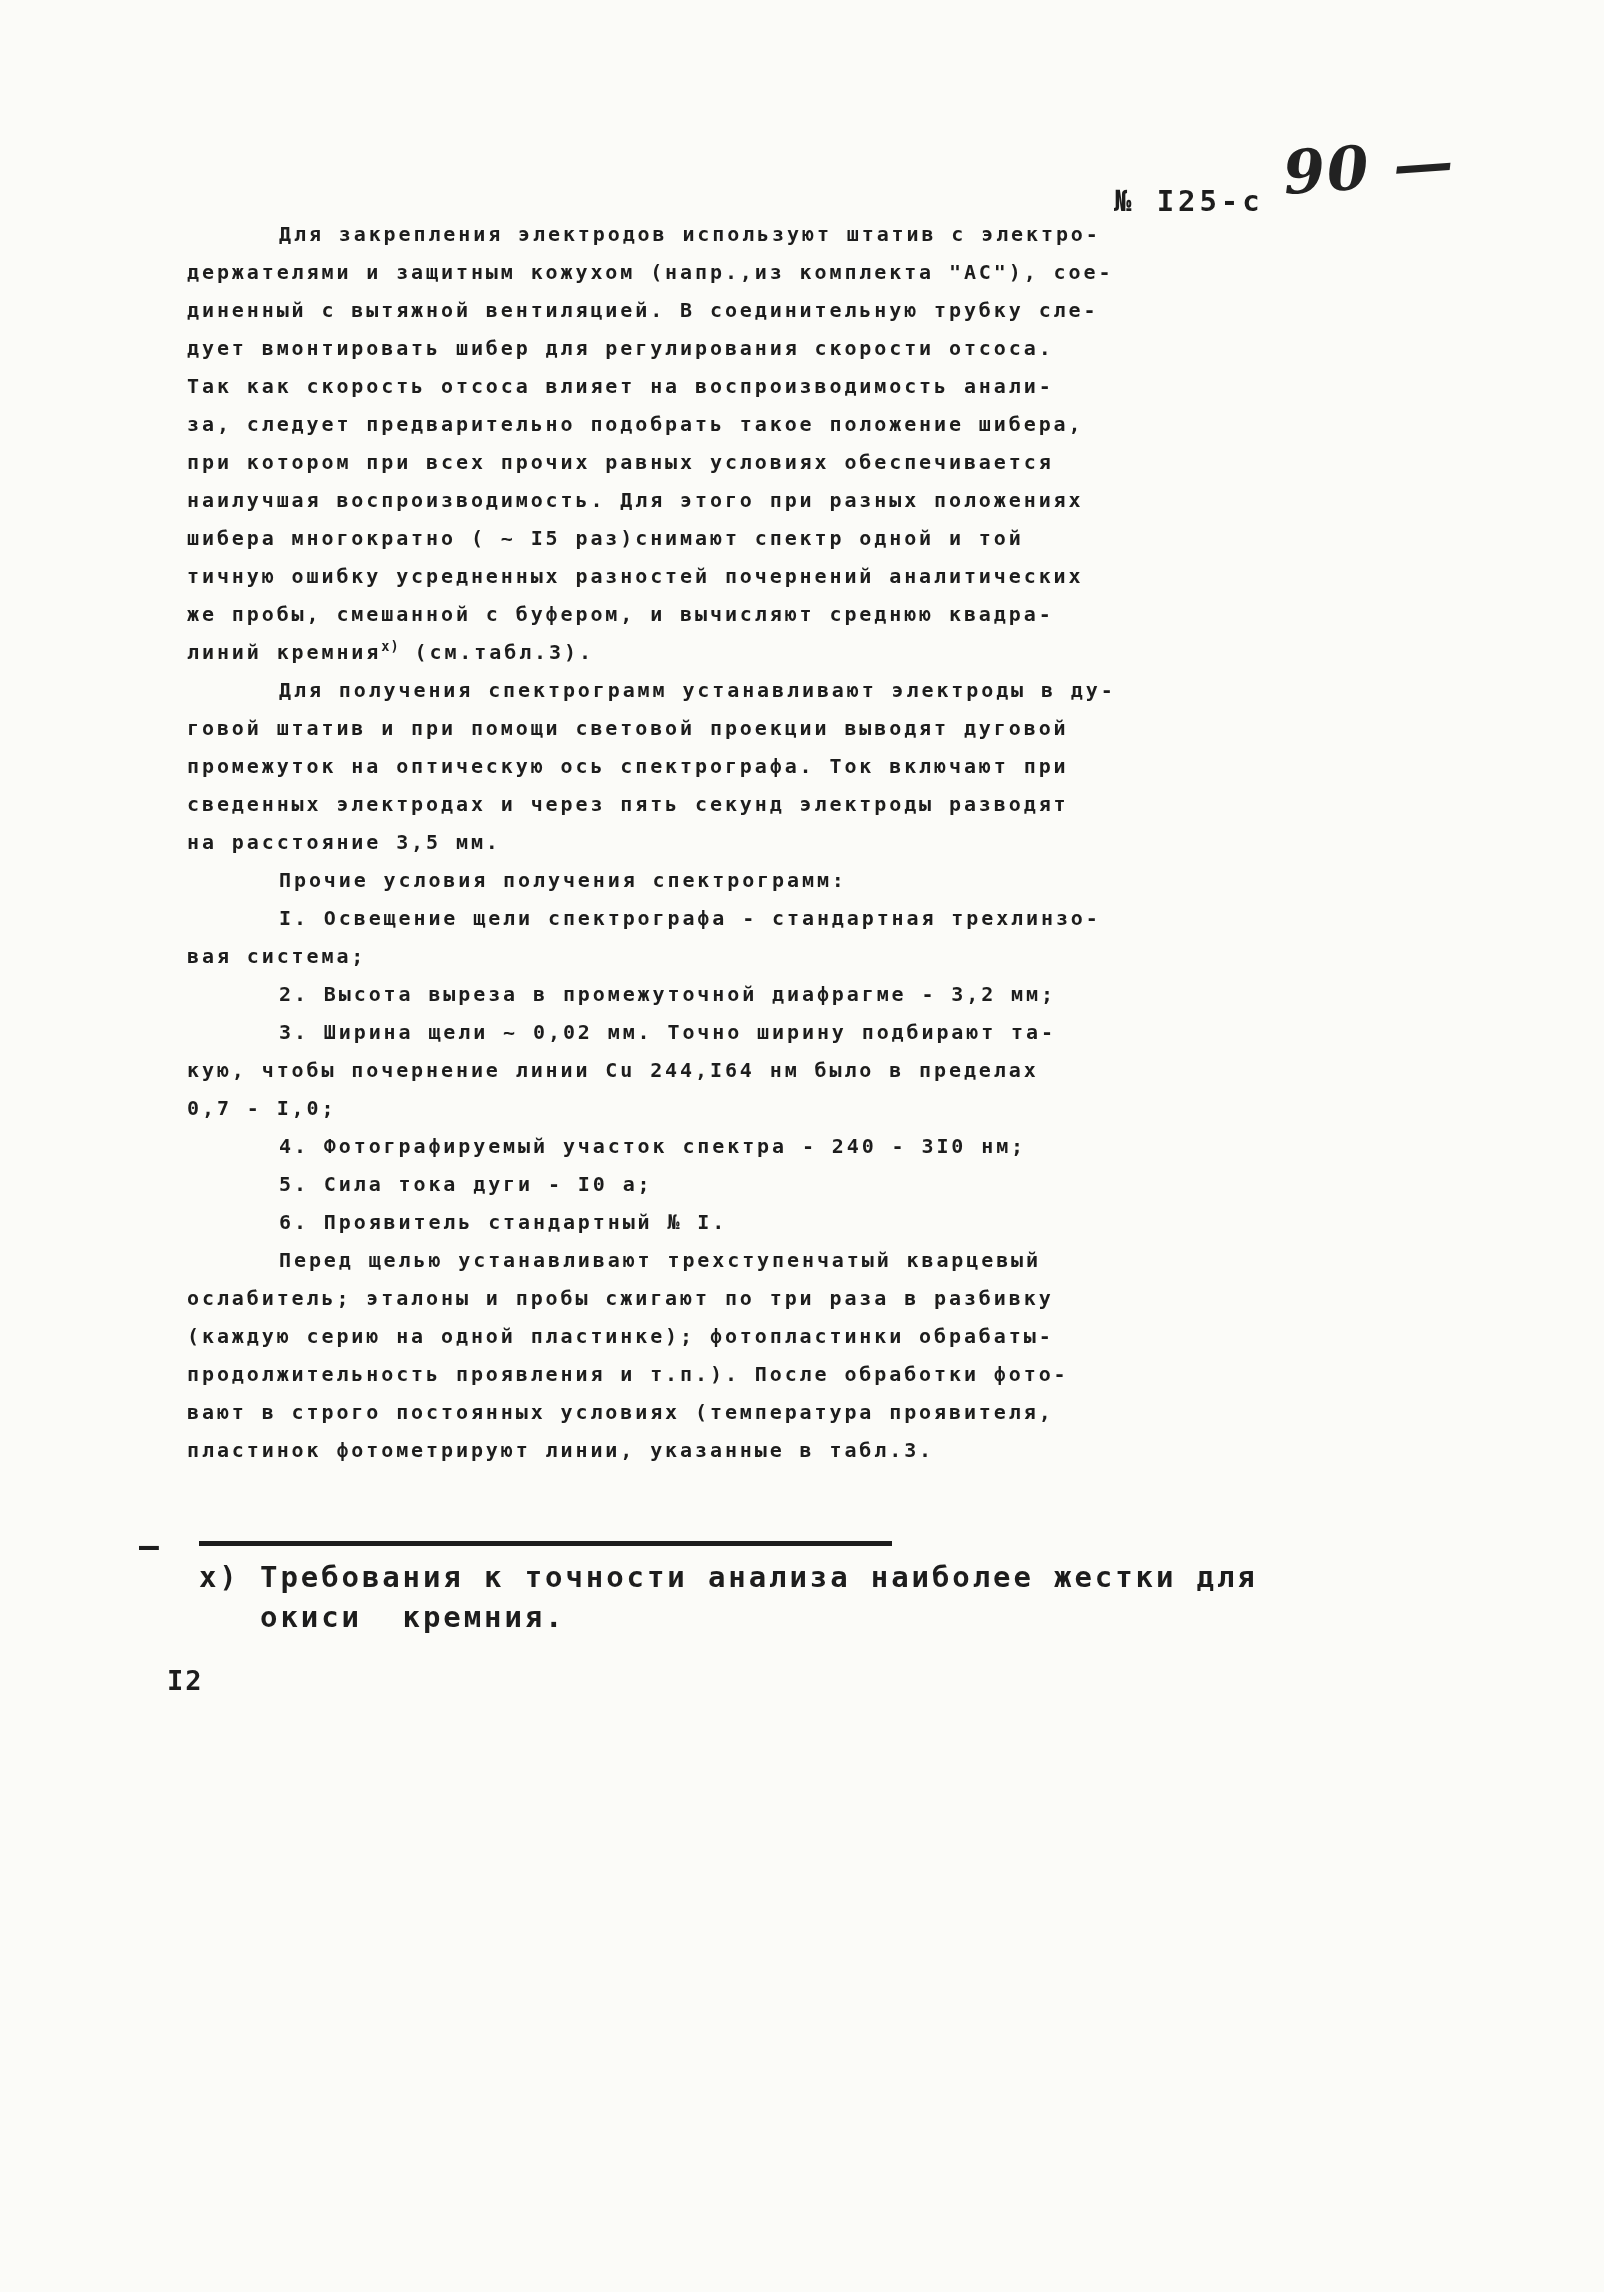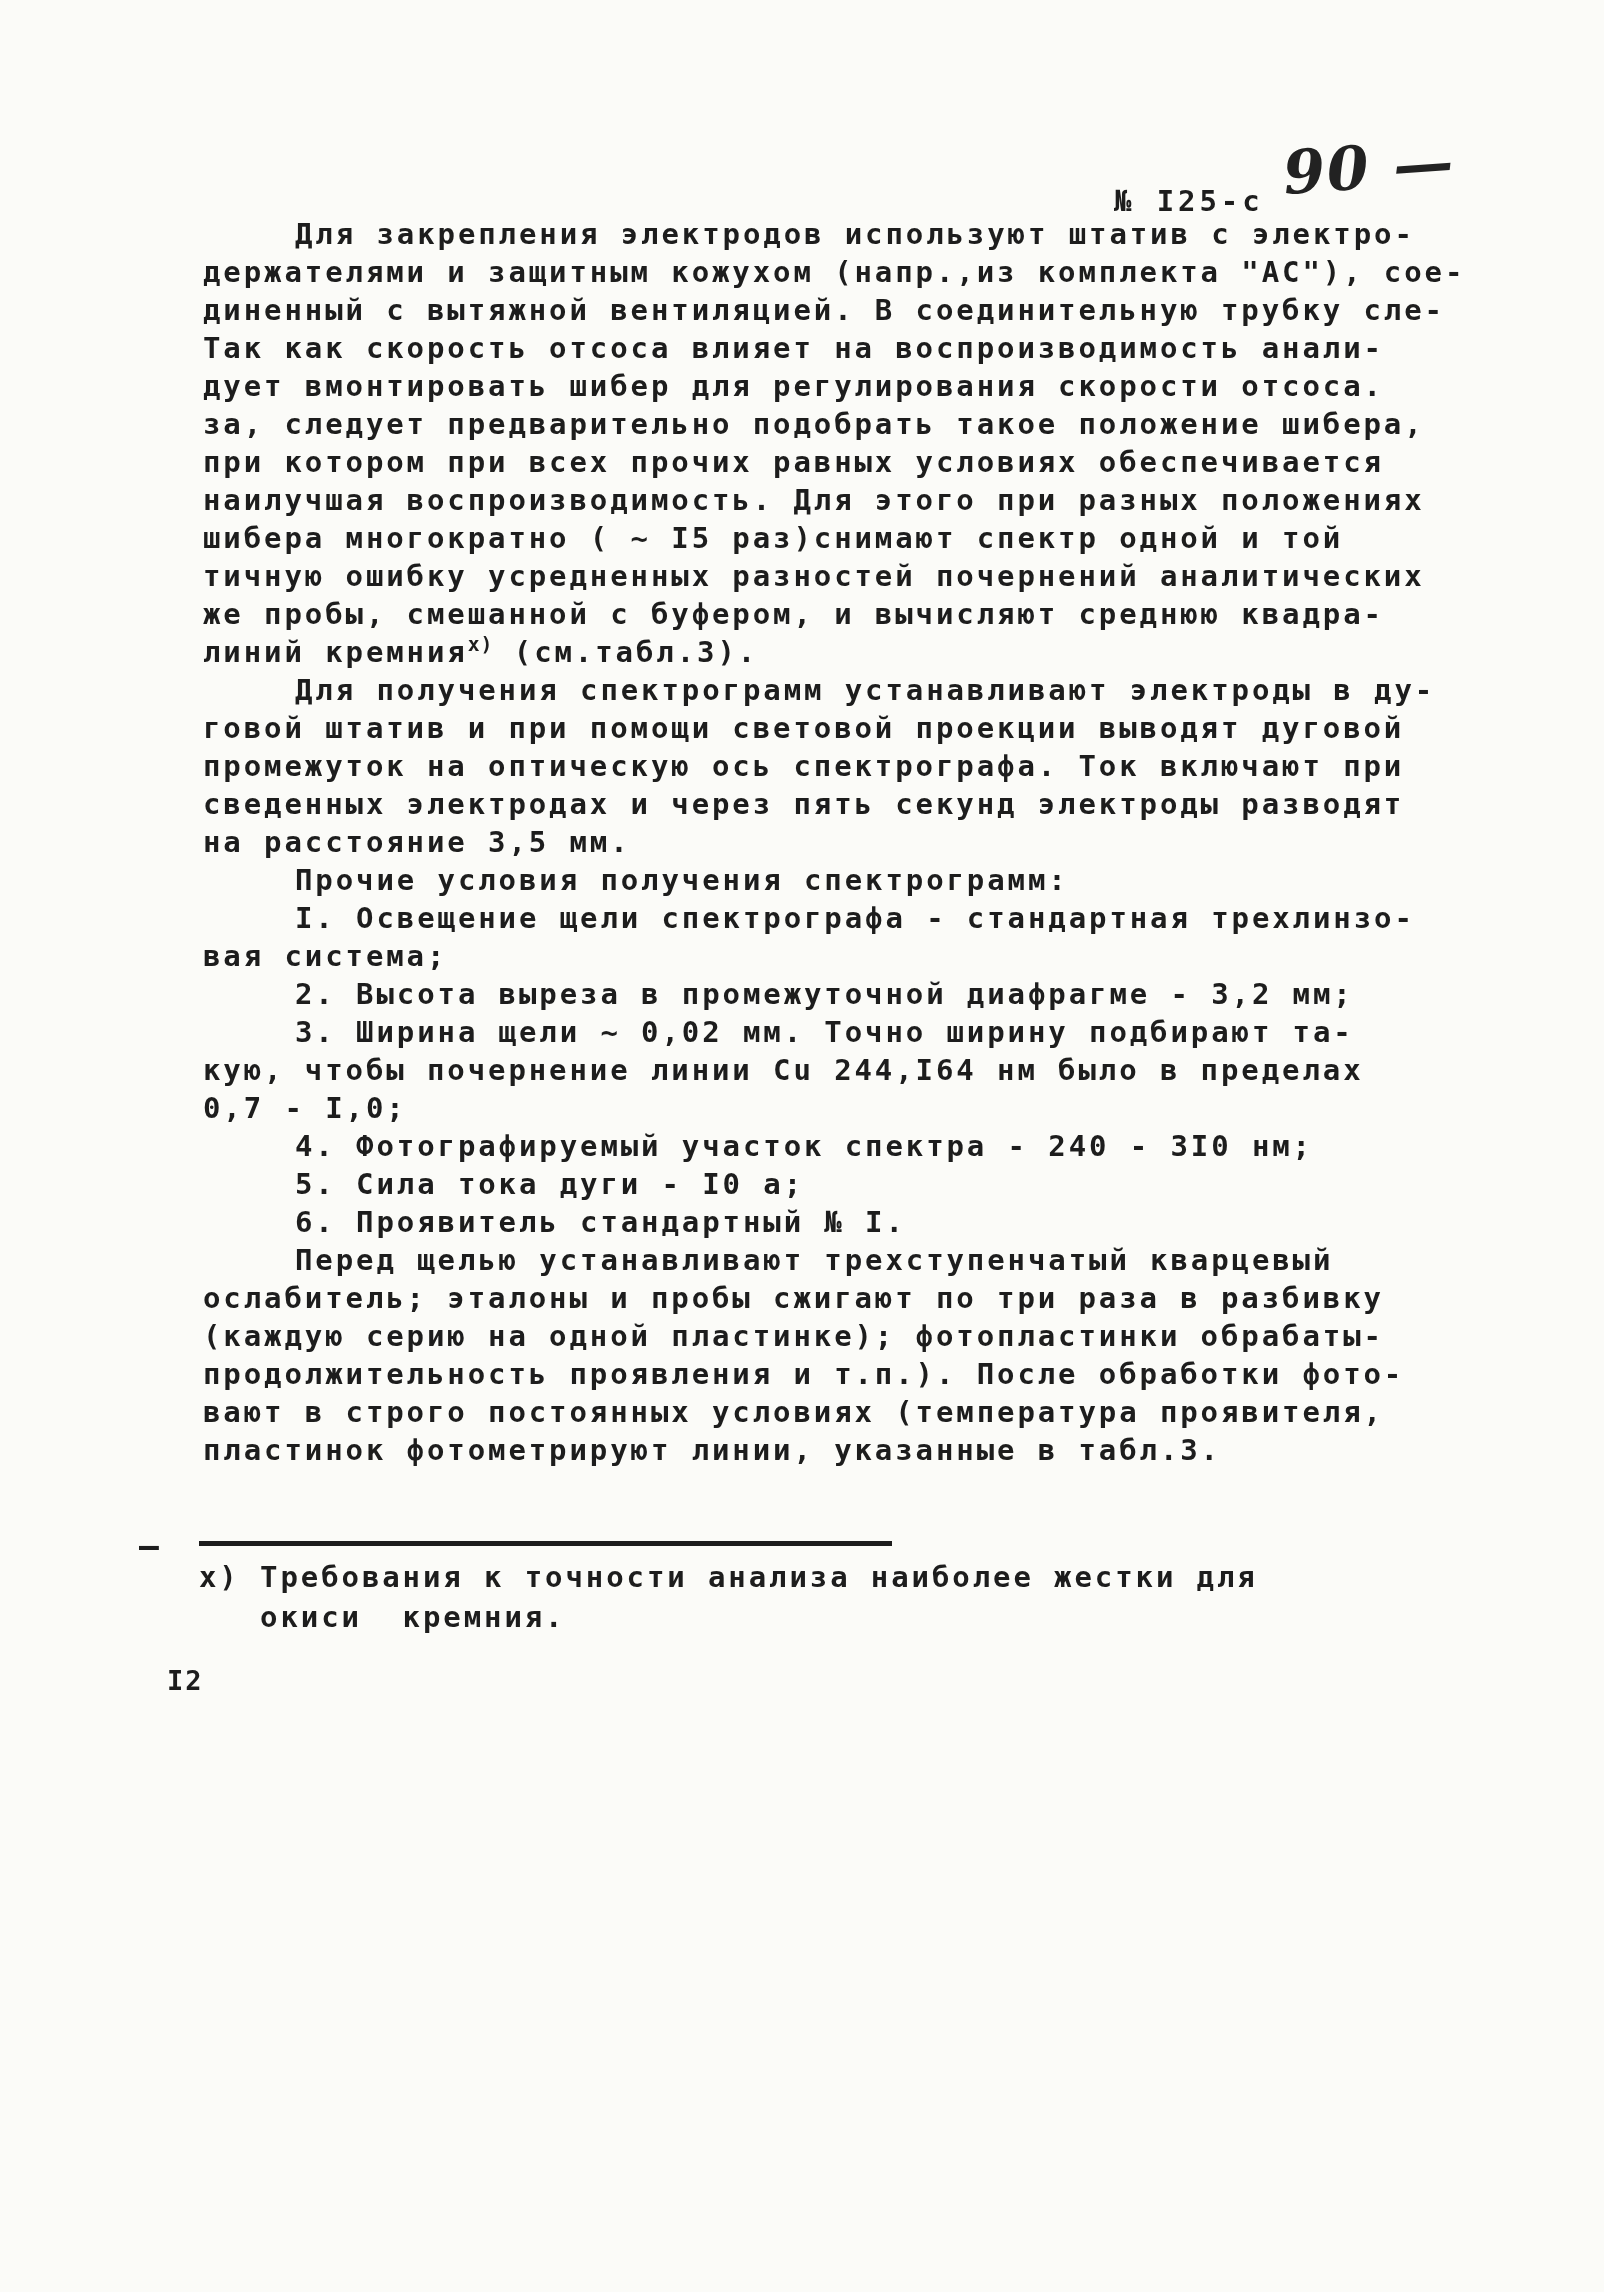--- a/index.html
+++ b/index.html
@@ -30,24 +30,24 @@
     font-style: italic;
     font-weight: 700;
     font-size: 60px;
     letter-spacing: 1.9px;
     transform: rotate(-4deg);
     color: #222;
     white-space: pre;
   }
   .text-block {
     position: absolute;
-    left: 203px;
+    left: 187px;
     top: 215px;
     width: 1349px;
-    font-size: 29px;
+    font-size: 20px;
     line-height: 38px;
     letter-spacing: 2.9px;
   }
   .line {
     white-space: pre;
     min-height: 38px;
   }
   .para > .line:first-child { text-indent: 92px; }
   sup {
     font-size: 0.68em;
@@ -90,22 +90,22 @@
 
   <div class="doc-number">№ I25-с</div>
 
   <div class="handwritten">90 —</div>
 
   <div class="text-block">
     <div class="para">
         <div class="line">Для закрепления электродов используют штатив с электро-</div>
         <div class="line">держателями и защитным кожухом (напр.,из комплекта "АС"), сое-</div>
         <div class="line">диненный с вытяжной вентиляцией. В соединительную трубку сле-</div>
+        <div class="line">дует вмонтировать шибер для регулирования скорости отсоса.</div>
         <div class="line">Так как скорость отсоса влияет на воспроизводимость анали-</div>
-        <div class="line">дует вмонтировать шибер для регулирования скорости отсоса.</div>
         <div class="line">за, следует предварительно подобрать такое положение шибера,</div>
         <div class="line">при котором при всех прочих равных условиях обеспечивается</div>
         <div class="line">наилучшая воспроизводимость. Для этого при разных положениях</div>
         <div class="line">шибера многократно ( ~ I5 раз)снимают спектр одной и той</div>
         <div class="line">тичную ошибку усредненных разностей почернений аналитических</div>
         <div class="line">же пробы, смешанной с буфером, и вычисляют среднюю квадра-</div>
       </div>
     <div class="line"><span>линий кремния</span><sup>х)</sup><span> (см.табл.3).</span></div>
     <div class="para">
         <div class="line">Для получения спектрограмм устанавливают электроды в ду-</div>

